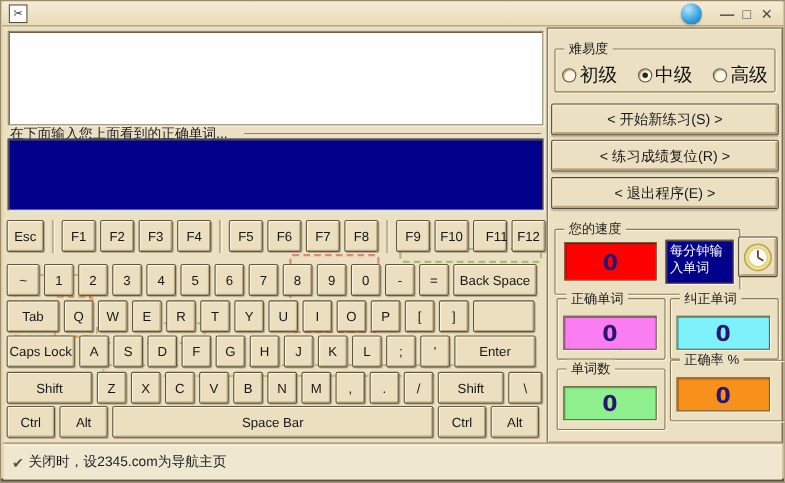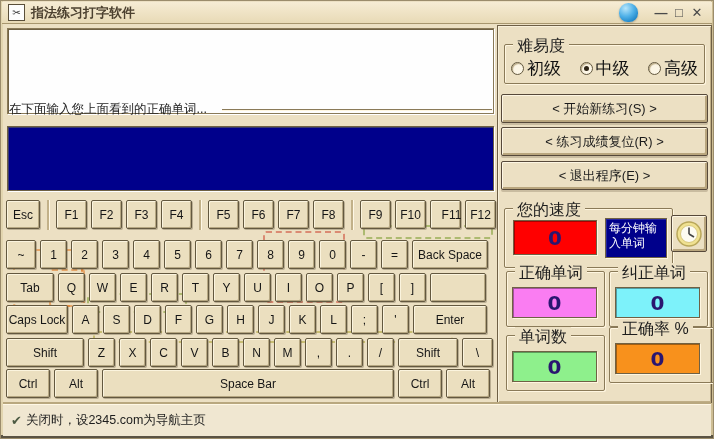--- a/index.html
+++ b/index.html
@@ -25,21 +25,21 @@
   .tb-spacer{flex:1;}
   .gem{width:19px;height:19px;border-radius:50% 50% 46% 46%;
     background:radial-gradient(circle at 35% 28%, #b8e6fa, #4fb1e8 45%, #1e84c6 80%, #156aa6);
     box-shadow:0 1px 2px rgba(0,0,0,.25);margin-right:14px;}
   .winctl{font-size:13px;font-weight:bold;color:#4a4a4a;width:18px;text-align:center;cursor:default;line-height:20px;}
   
   .display-box{
     position:absolute;left:6px;top:27px;width:485px;height:84px;background:#fefefe;
     border:1px solid #8a7a58;box-shadow:inset 1px 1px 0 #6f6144, 1px 1px 0 #fff;
   }
-  .input-caption-row{position:absolute;left:8px;top:100px;width:483px;display:flex;align-items:center;gap:11px;}
+  .input-caption-row{position:absolute;left:8px;top:112px;width:483px;display:flex;align-items:center;gap:11px;}
   .input-caption{font-size:12.5px;color:#1d1d1d;white-space:nowrap;}
   .caption-line{flex:1;height:0;border-top:1px solid #8a7a58;box-shadow:0 1px 0 #fff6e0;margin-left:4px;}
   .input-box{
     position:absolute;left:6px;top:125px;width:485px;height:63px;background:var(--navy,#00008b);
     border:1px solid #6f6144;box-shadow:inset 1px 1px 0 #3a3a6e, 1px 1px 0 #fff;
   }
   
   .krow{position:absolute;left:5px;display:flex;gap:4px;z-index:2;}
   .key{
     height:29px;box-sizing:border-box;background:#ebdfbf;
@@ -50,21 +50,21 @@
   }
   .ksep{width:2px;height:30px;margin:0 3px;background:#c2b189;box-shadow:1px 0 0 #fff8e6;flex:0 0 auto;align-self:center;}
   .guide{position:absolute;z-index:1;border-radius:3px;opacity:.55;}
   
   .right-panel{
     position:absolute;left:496px;top:24px;width:215px;height:378px;box-sizing:border-box;
     background:var(--bg,#ece0c3);border:1px solid #6e5f45;
     box-shadow:inset 1px 1px 0 #f8f0da, inset -1px -1px 0 #bfae86;
   }
   .gbox{position:absolute;border:1px solid #8a7a58;box-shadow:1px 1px 0 #fff6e0, inset 1px 1px 0 #fff6e0;border-radius:2px;}
-  .gbox-label{position:absolute;top:-9px;left:8px;background:var(--bg,#ece0c3);padding:0 4px;font-size:16px;color:#1d1d1d;white-space:nowrap;}
+  .gbox-label{position:absolute;top:-9px;left:8px;background:var(--bg,#ece0c3);padding:0 4px;font-size:12px;color:#1d1d1d;white-space:nowrap;}
   .diff-box{left:6px;top:18px;width:199px;height:38px;}
   .radio-row{position:absolute;left:6px;right:6px;top:12px;display:flex;justify-content:space-between;}
   .radio-opt{display:flex;align-items:center;font-size:17px;color:#111;cursor:default;}
   .radio-circle{width:11px;height:11px;border-radius:50%;background:#fcf6e6;border:1px solid #63583f;
     box-shadow:inset 1px 1px 1px #b9a982;margin-right:3px;position:relative;flex:0 0 auto;}
   .radio-circle.checked::after{content:"";position:absolute;left:3px;top:3px;width:5px;height:5px;border-radius:50%;background:#2e2415;}
   .panel-btn{
     position:absolute;left:3px;right:3px;height:29px;box-sizing:border-box;
     background:#ece0c3;border:1px solid #56493a;border-radius:2px;
     box-shadow:inset 1px 1px 0 #fdf6e3, inset -2px -2px 0 #b9a67e, 0 2px 0 rgba(95,80,55,.25);
@@ -105,21 +105,20 @@
   .check-glyph{font-size:13px;color:#4c5a42;margin-right:4px;}
   .status-text{font-size:12.5px;color:#1d1d1d;}
 </style>
 </head>
 <body>
 
 <div class="window">
 
   <div class="titlebar">
     <div class="app-icon">✂</div>
-    <span class="title-text">指法练习打字软件</span>
     <div class="tb-spacer"></div>
     <div class="gem"></div>
     <div class="winctl">—</div>
     <div class="winctl">□</div>
     <div class="winctl">✕</div>
   </div>
 
   <div class="display-box"></div>
 
   <div class="input-caption-row">

